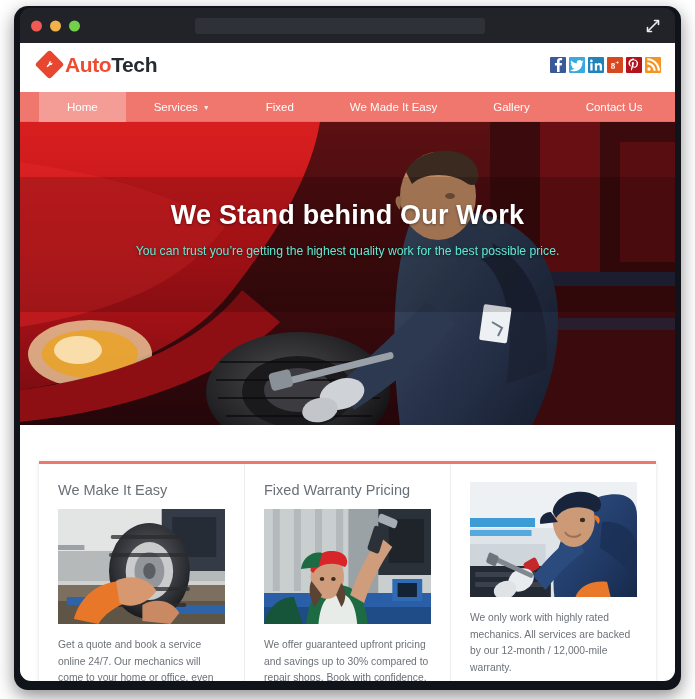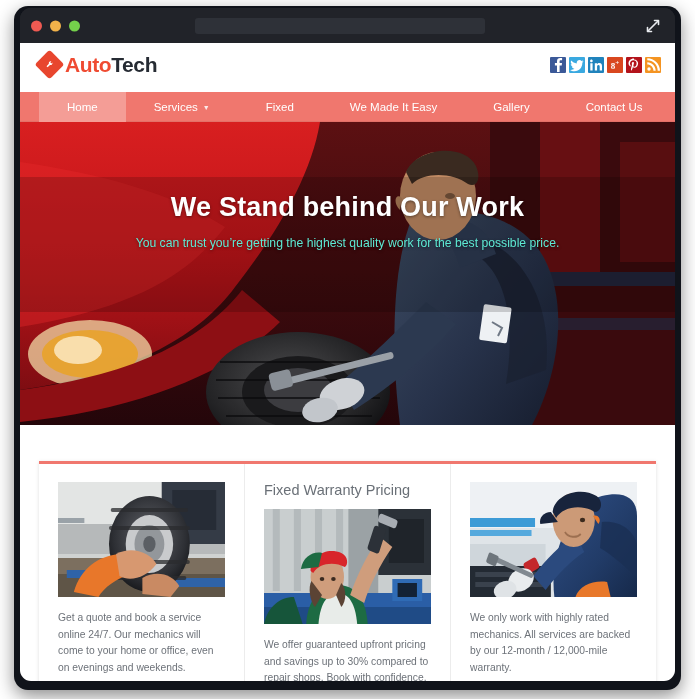--- a/index.html
+++ b/index.html
@@ -175,21 +175,21 @@
     position: relative;
     height: 303px;
     overflow: hidden;
     background: #8d1414;
   }
   .hero-photo { position: absolute; inset: 0; }
 
   .hero-content {
     position: absolute;
     left: 0; right: 0;
-    top: 70px;
+    top: 78px;
     text-align: center;
     z-index: 5;
   }
   .hero-title {
     color: #ffffff;
     font-size: 27px;
     font-weight: bold;
     letter-spacing: 0.2px;
     text-shadow: 0 1px 3px rgba(0,0,0,0.45);
     margin: 0;
@@ -432,20 +432,21 @@
 
         <div class="hero-content">
           <h1 class="hero-title">We Stand behind Our Work</h1>
           <p class="hero-sub">You can trust you’re getting the highest quality work for the best possible price.</p>
         </div>
       </div>
 
       <div class="panel">
 
         <div class="feature">
+          <h2 class="feature-title">We Make It Easy</h2>
           <div class="feature-photo">
             <svg viewBox="0 0 190 115" preserveAspectRatio="none" width="100%" height="100%">
               <defs>
                 <radialGradient id="t1" cx="50%" cy="42%" r="62%">
                   <stop offset="0%" stop-color="#62646a"></stop>
                   <stop offset="72%" stop-color="#2d2f34"></stop>
                   <stop offset="100%" stop-color="#131417"></stop>
                 </radialGradient>
               </defs>
               <rect width="190" height="115" fill="#cfd2d1"></rect>

